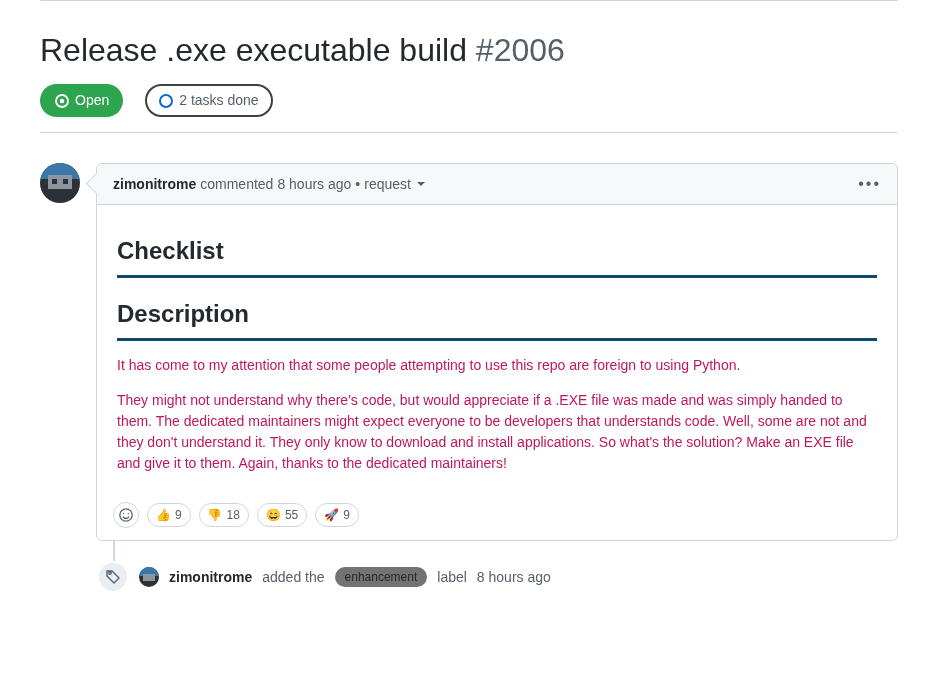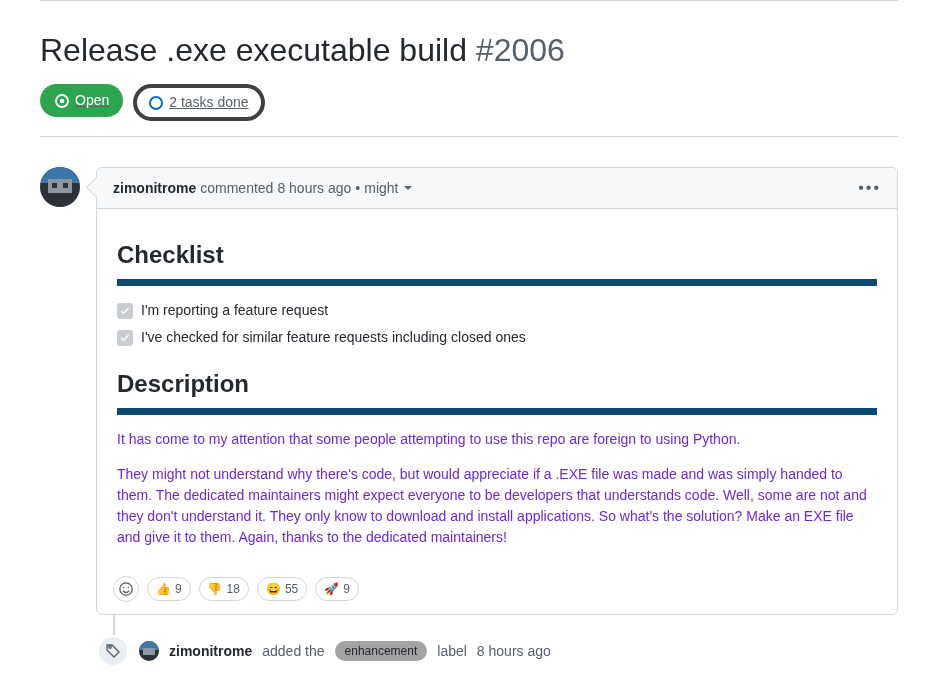--- a/index.html
+++ b/index.html
@@ -30,39 +30,38 @@
     font-weight: 400;
     color: #24292f;
     margin-bottom: 10px;
   }
   .issue-number {
     color: #57606a;
     font-weight: 300;
   }
   .meta-row {
     display: flex;
-    align-items: flex-start;
-    gap: 10px;
-    color: #57606a;
-    text-decoration: underline;
+    align-items: flex-end;
+    gap: 22px;
+    color: #57606a;
   }
   .state-badge {
     background: #2da44e;
     color: #fff;
     border-radius: 2em;
     padding: 6px 14px;
     font-weight: 500;
     display: inline-flex;
     align-items: center;
     gap: 5px;
     font-size: 14px;
   }
   .state-badge svg { fill: #fff; }
   .tasks-pill {
-    border: 4px solid #404040;
+    border: 2px solid #404040;
     border-radius: 2em;
     padding: 4px 12px;
     display: inline-flex;
     align-items: center;
     gap: 6px;
     color: #57606a;
     font-size: 14px;
   }
   .tasks-pill .circle {
     width: 14px; height: 14px;
@@ -143,32 +142,32 @@
     display:inline-block; width:0; height:0;
     border-left:4px solid transparent; border-right:4px solid transparent;
     border-top:4px solid #57606a; vertical-align: middle; margin-left:2px;
   }
   .comment-body {
     padding: 10px 20px 6px 20px;
   }
   .comment-body h2 {
     font-size: 24px;
     font-weight: 600;
-    border-bottom: 7px solid #0c4a6e;
+    border-bottom: 3px solid #0c4a6e;
     padding-bottom: 6px;
     margin: 18px 0 14px 0;
   }
   .checklist { list-style:none; padding:0; margin:0 0 10px 0;}
   .checklist li { display:flex; align-items:center; gap:8px; margin:6px 0; color:#24292f;}
   .checkbox {
     width:16px; height:16px; background:#c9cdd1; border-radius:3px;
     display:inline-flex; align-items:center; justify-content:center;
   }
   .checkbox svg { fill:#fff; width:12px; height:12px;}
-  .comment-body p { margin: 14px 0; color:#6d28d9; }
+  .comment-body p { margin: 14px 0; color:#be185d; }
   .reactions {
     display:flex; align-items:center; gap:8px; padding:8px 16px 12px 16px;
   }
   .react-add {
     width:26px; height:26px; border:1px solid #d0d7de; border-radius:50%;
     display:inline-flex; align-items:center; justify-content:center; color:#57606a;
     cursor:pointer;
   }
   .react-pill {
     border:1px solid #d0d7de; border-radius:2em; padding:2px 8px;
@@ -188,21 +187,21 @@
     width:28px; height:28px; border-radius:50%; background:#eaeef2;
     display:flex; align-items:center; justify-content:center;
   }
   .mini-avatar {
     width:20px; height:20px; border-radius:50%; background:#2b3137;
     position:relative; overflow:hidden;
   }
   .mini-avatar .sky{position:absolute;inset:0 0 55% 0;background:#3b77a8;}
   .mini-avatar .pix{position:absolute;left:4px;top:7px;width:12px;height:7px;background:#8d96a0;}
   .label-pill {
-    background:#a3a3a3; color:#24292f; border-radius:2em; padding:1px 10px;
+    background:#737373; color:#24292f; border-radius:2em; padding:1px 10px;
     font-size:12px; font-weight:500;
   }
 </style>
 </head>
 <body>
 
 <div class="container">
   <div class="top-rule"></div>
 
   <div class="issue-header">
@@ -232,45 +231,27 @@
         <div class="sky"></div>
           <div class="pix"></div>
       </div>
       <div class="comment-box">
         <div class="comment-head">
           <div class="left">
             <span class="author">zimonitrome</span>
             <span>commented</span>
             <span>8 hours ago</span>
             <span>•</span>
-            <span>might</span>
+            <span>request</span>
             <span class="caret"></span>
           </div>
           <span class="kebab">•••</span>
         </div>
         <div class="comment-body">
           <h2>Checklist</h2>
-          <ul class="checklist">
-            <li>
-              <span class="checkbox">
-                  <svg viewBox="0 0 16 16">
-                    <path d="M13 4L6 11 3 8" stroke="#fff" stroke-width="2" fill="none"></path>
-                  </svg>
-                </span>
-              <span>I'm reporting a feature request</span>
-            </li>
-            <li>
-              <span class="checkbox">
-                  <svg viewBox="0 0 16 16">
-                    <path d="M13 4L6 11 3 8" stroke="#fff" stroke-width="2" fill="none"></path>
-                  </svg>
-                </span>
-              <span>I've checked for similar feature requests including closed ones</span>
-            </li>
-          </ul>
           <h2>Description</h2>
           <p>It has come to my attention that some people attempting to use this repo are foreign to using Python.</p>
           <p>They might not understand why there's code, but would appreciate if a .EXE file was made and was simply handed to them. The dedicated maintainers might expect everyone to be developers that understands code. Well, some are not and they don't understand it. They only know to download and install applications. So what's the solution? Make an EXE file and give it to them. Again, thanks to the dedicated maintainers!</p>
         </div>
         <div class="reactions">
           <span class="react-add">
             <svg width="16" height="16" viewBox="0 0 16 16" fill="none" stroke="#57606a" stroke-width="1.3">
                 <circle cx="8" cy="8" r="6.2"></circle>
                 <circle cx="5.7" cy="6.5" r="0.7" fill="#57606a" stroke="none"></circle>
                 <circle cx="10.3" cy="6.5" r="0.7" fill="#57606a" stroke="none"></circle>

